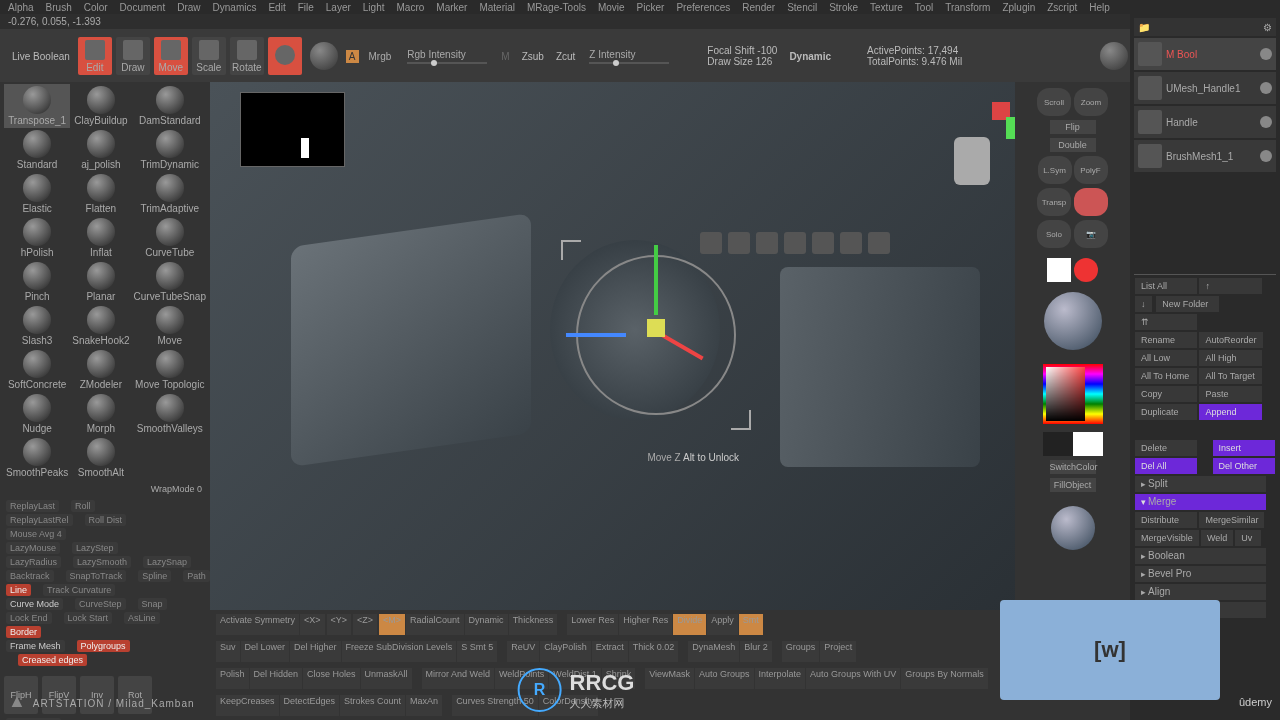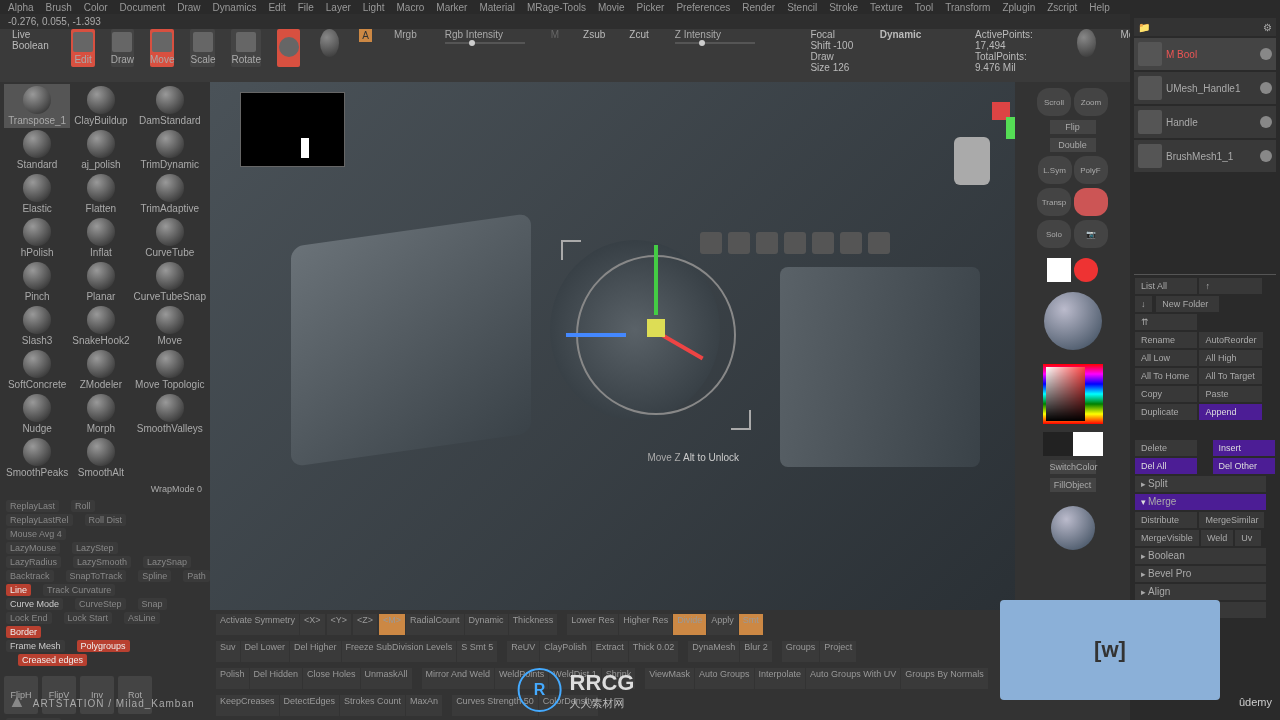--- a/index.html
+++ b/index.html
@@ -1,20 +1,20 @@
 <!DOCTYPE html>
 <html><head>
 <meta charset="utf-8">
 <style>
 *{margin:0;padding:0;box-sizing:border-box;font-family:Arial,sans-serif;font-size:10px;color:#aaa;user-select:none}
 body{background:#333;width:1280px;height:720px;overflow:hidden;position:relative}
 .topmenu{height:14px;background:#2a2a2a;display:flex;gap:12px;padding:0 8px;align-items:center}
 .topmenu span{color:#999;font-size:10px}
 .coord{padding:2px 8px;background:#2e2e2e;font-size:10px}
-.toolbar{height:54px;background:#3a3a3a;display:flex;gap:16px;padding:0 8px}
+.toolbar{height:54px;background:#3a3a3a;display:flex;align-items:center;gap:4px;padding:0 8px}
 .toolbtn{width:34px;height:38px;background:#444;border-radius:2px;display:flex;flex-direction:column;align-items:center;justify-content:center;font-size:9px}
 .toolbtn.on{background:#d85040}
 .toolbtn .i{width:20px;height:20px;background:#666;border-radius:2px;margin-bottom:2px}
 .lb{font-size:10px;color:#bbb;padding:0 4px}
 .slider{display:flex;flex-direction:column;font-size:9px;color:#999;margin:0 6px}
 .sliderbar{width:80px;height:2px;background:#555;position:relative;margin-top:2px}
 .sliderbar::after{content:"";position:absolute;width:6px;height:6px;background:#ccc;border-radius:50%;top:-2px;left:30%}
 .gball{width:28px;height:28px;border-radius:50%;background:radial-gradient(circle at 35% 30%,#888,#333);margin:0 4px}
 .left{position:absolute;left:0;top:82px;width:210px;bottom:0;background:#333;display:flex;flex-direction:column}
 .brushgrid{display:grid;grid-template-columns:repeat(3,1fr);padding:2px 4px;gap:0px}
@@ -56,21 +56,21 @@
 .sw{display:flex;margin-top:4px}
 .sw div{width:30px;height:24px}
 .farr{position:absolute;right:0;top:14px;width:150px;bottom:0;background:#2a2a2a;padding:4px}
 .farr .fold{height:18px;background:#333;margin-bottom:2px;display:flex;align-items:center;padding:0 4px}
 .subt{height:32px;background:#393939;margin-bottom:2px;display:flex;align-items:center;padding:0 4px;font-size:9px;gap:4px}
 .subt .th{width:24px;height:24px;background:#555;border-radius:2px}
 .subt.sel{background:#444}
 .eye{width:12px;height:12px;border-radius:50%;background:#888;margin-left:auto}
 .sublist{padding:2px 0 4px 0;border-top:1px solid #555}
 .subbtn{height:16px;background:#383838;margin:1px;padding:0 6px;font-size:9px;line-height:16px;display:inline-block;min-width:44%}
-.subbtn.h{background:#4c1d95;color:#ddd}
+.subbtn.h{background:#6d28d9;color:#ddd}
 .bottom{position:absolute;left:210px;right:260px;bottom:0;height:110px;background:#333;display:flex;flex-wrap:wrap;padding:2px;gap:2px}
 .bgrp{display:flex;flex-direction:row;gap:1px;padding:2px 4px}
 .bbtn{font-size:9px;color:#999;padding:1px 4px;background:#3a3a3a;white-space:nowrap}
 .bbtn.hot{background:#c84}
 .wm{position:absolute;left:45%;bottom:8px;transform:translateX(-50%);display:flex;align-items:center;gap:8px}
 .wm .logo{width:44px;height:44px;border:2px solid #4af;border-radius:50%;display:flex;align-items:center;justify-content:center;font-size:16px;color:#4af;font-weight:bold}
 .wm .txt{font-size:22px;color:#ddd;font-weight:bold}
 .as{position:absolute;left:8px;bottom:8px;font-size:18px;color:#888;letter-spacing:1px}
 .key{position:absolute;right:60px;bottom:20px;width:220px;height:100px;background:#8bb0d8;border-radius:4px;display:flex;align-items:center;justify-content:center;font-size:22px;font-weight:bold;color:#333}
 .ud{position:absolute;right:8px;bottom:12px;font-size:11px;color:#ccc}

